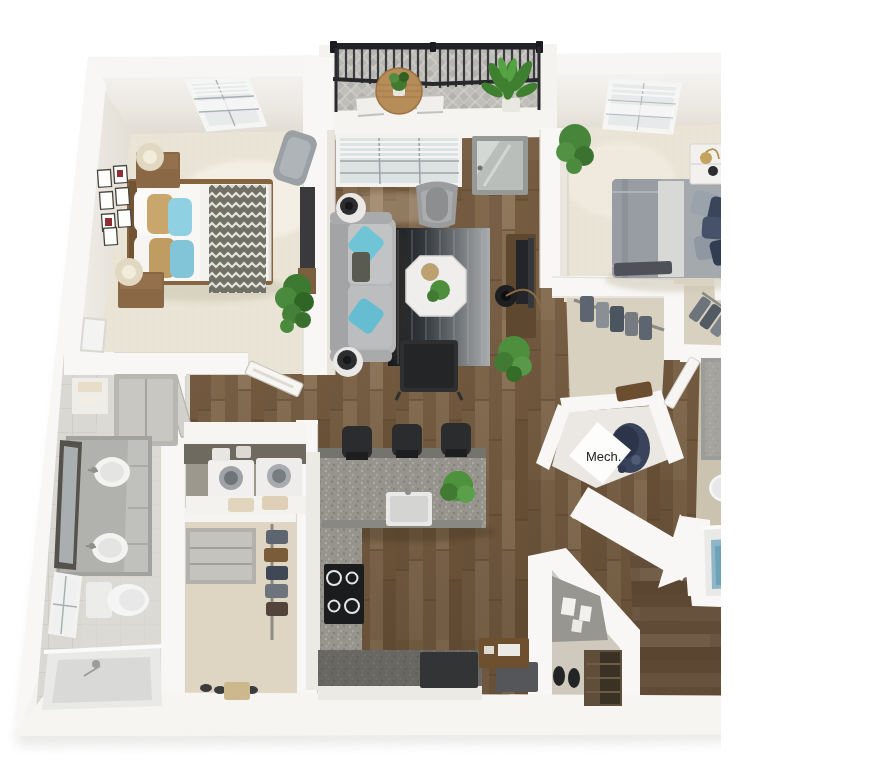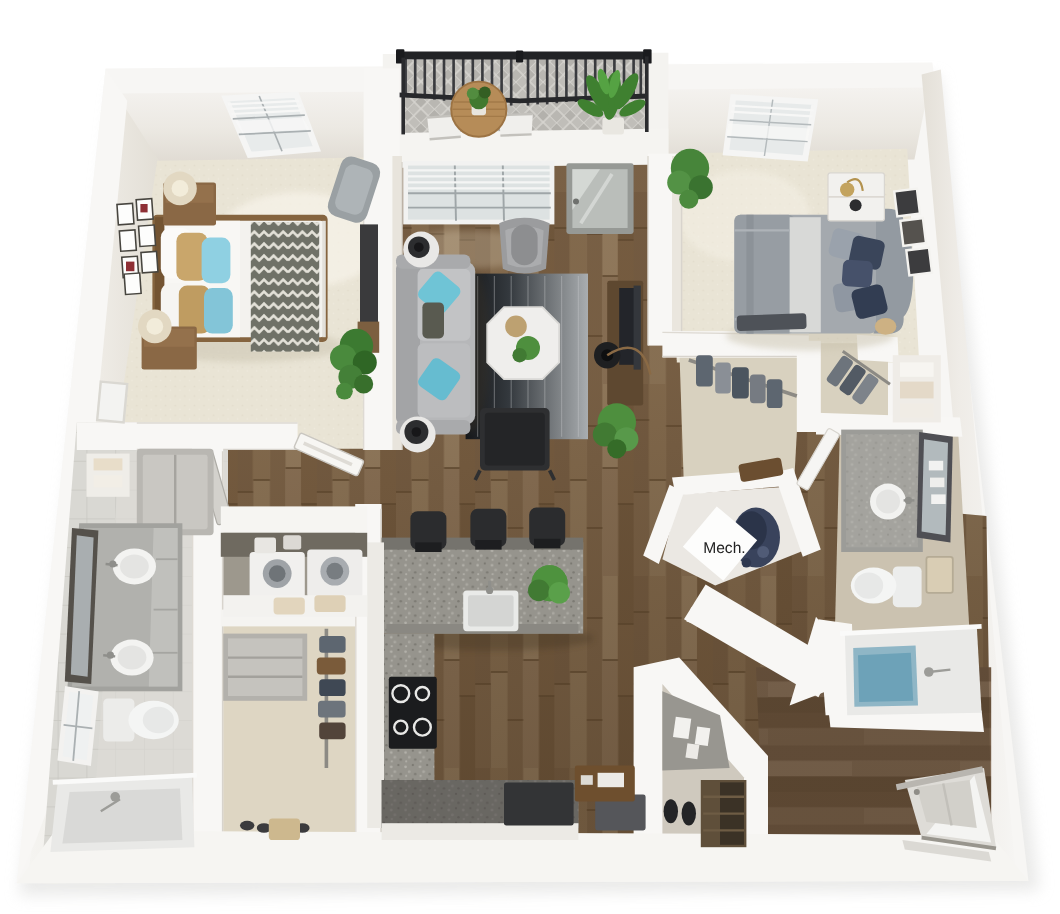--- a/index.html
+++ b/index.html
@@ -1,16 +1,16 @@
 <!DOCTYPE html>
 <html><head>
 <meta charset="utf-8">
 <style>
   html,body{margin:0;padding:0;background:#ffffff;font-family:"Liberation Sans",sans-serif;}
-  #stage{position:relative;width:883px;height:762px;overflow:hidden;background:#ffffff;}
+  #stage{position:relative;width:721px;height:762px;overflow:hidden;background:#ffffff;}
   text{font-family:"Liberation Sans",sans-serif;}
 </style>
 </head>
 <body>
 <div id="stage">
 <svg width="883" height="762" viewBox="0 0 883 762">
 <defs>
   <linearGradient id="topface" x1="0" y1="0" x2="0" y2="1">
     <stop offset="0" stop-color="#f4f2ef"></stop>
           <stop offset="0.5" stop-color="#ece9e3"></stop>

